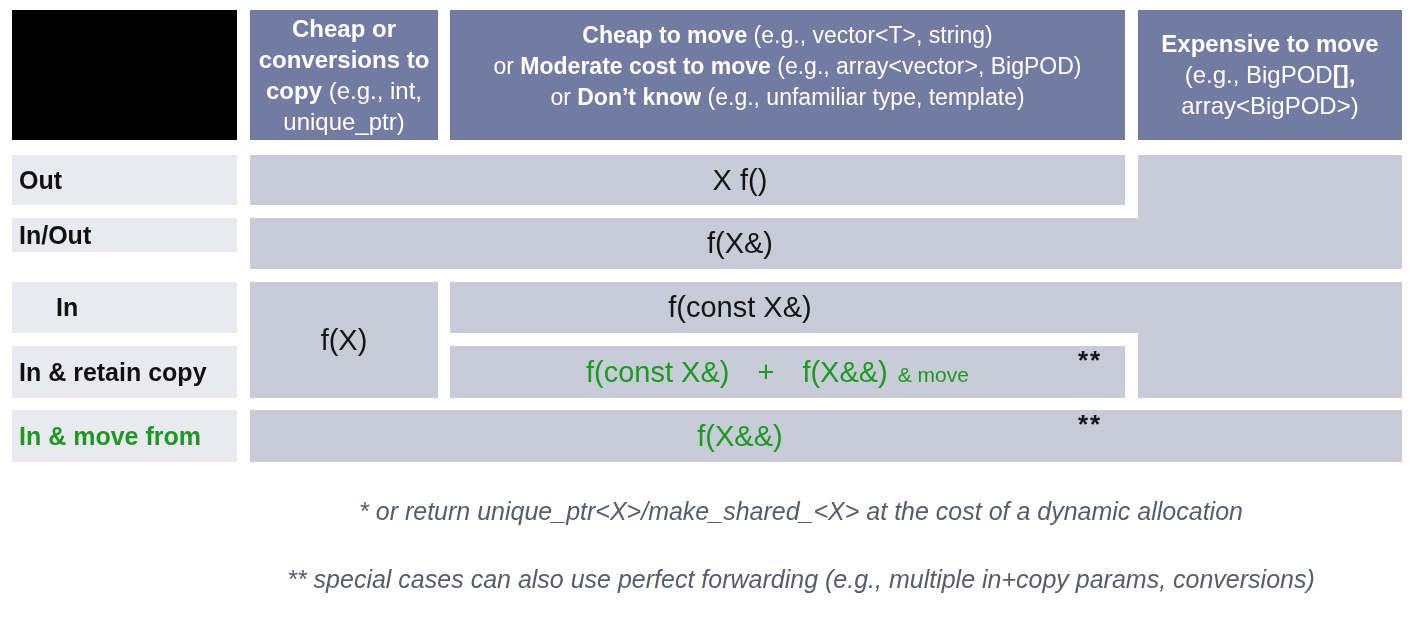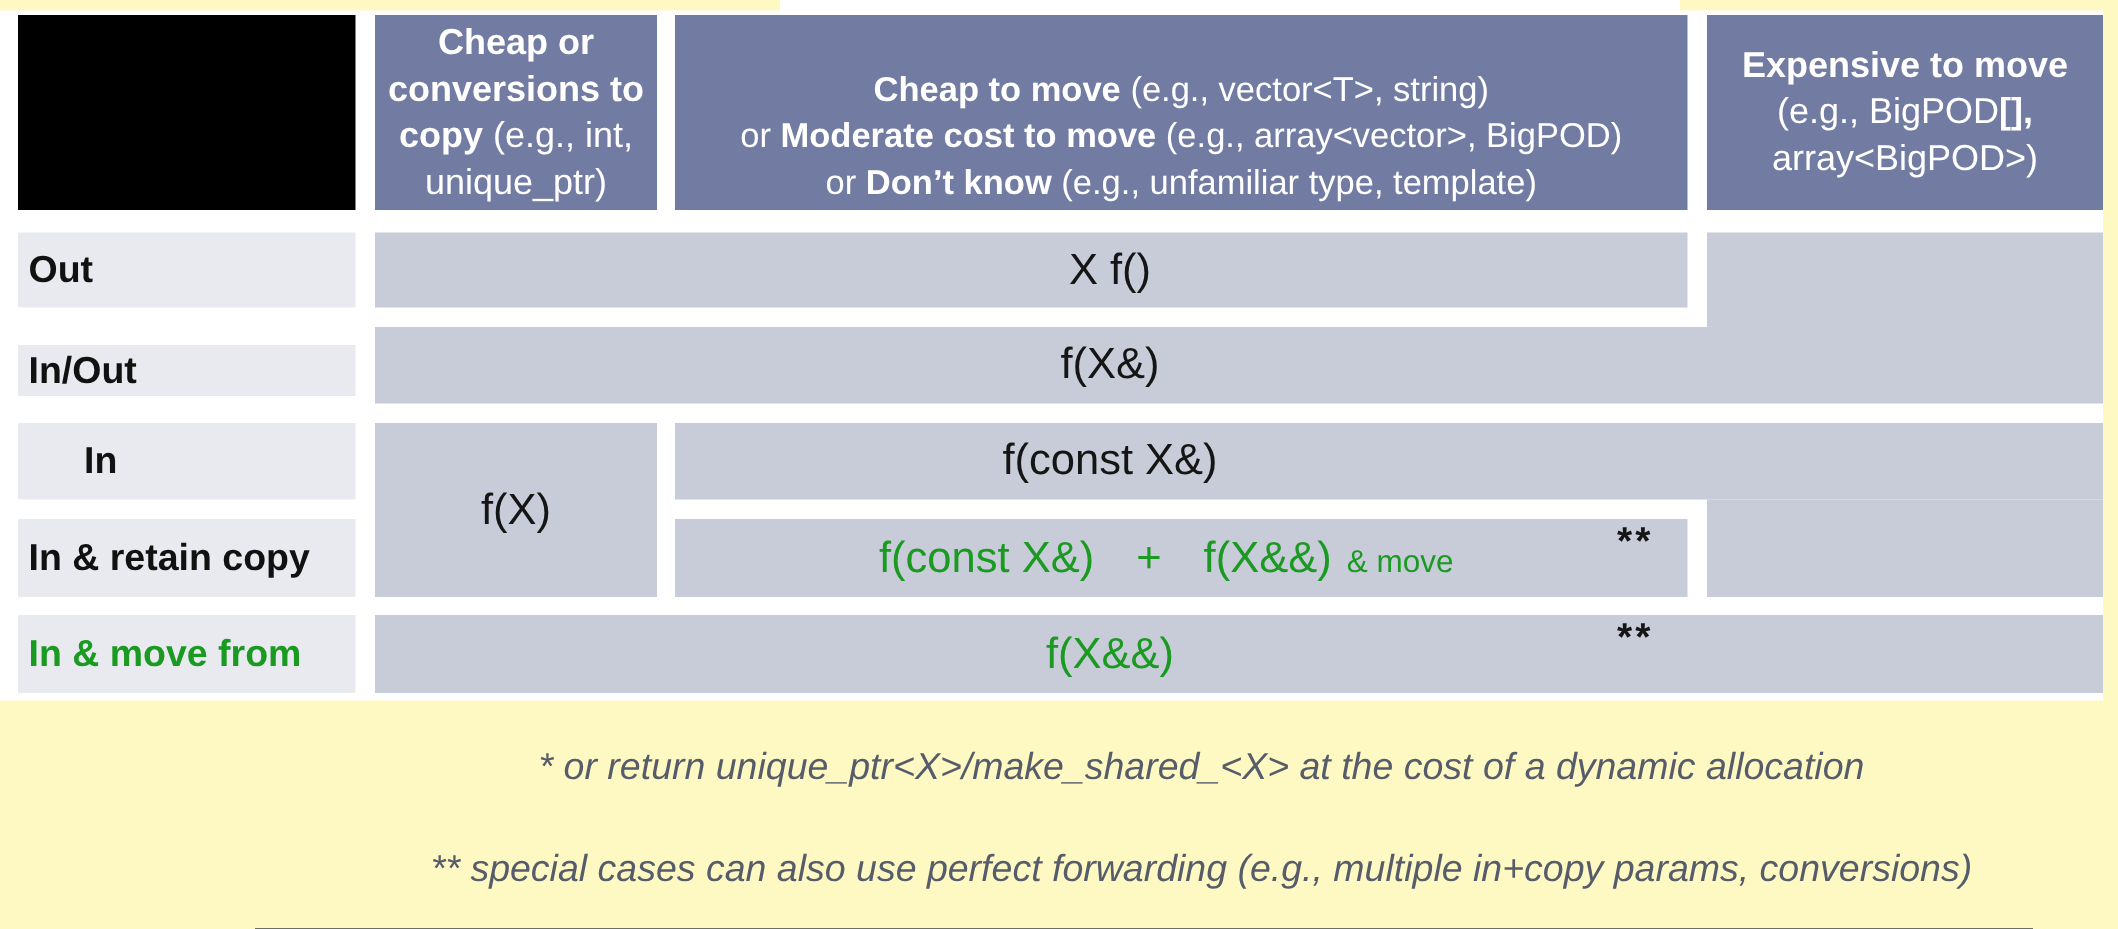--- a/index.html
+++ b/index.html
@@ -1,21 +1,21 @@
 <!DOCTYPE html>
 <html><head>
 <meta charset="utf-8">
 <style>
   * { margin: 0; padding: 0; box-sizing: border-box; }
   html, body { background: #000; }
   .page {
     position: relative;
     width: 1412px;
     height: 619px;
-    background: #fef9c3;
+    background: #ffffff;
     overflow: hidden;
     font-family: "Liberation Sans", sans-serif;
   }
   .abs { position: absolute; }
   .white-bg { background: #ffffff; }
   .hdr {
     background: #727CA3;
     color: #ffffff;
     text-align: center;
     font-size: 24px;
@@ -73,36 +73,36 @@
 
   <div class="abs corner" style="left:12px; top:10px; width:225px; height:130px;"></div>
 
   <div class="abs hdr" style="left:250px; top:10px; width:188px; height:130px; padding-top:3px;">
     <div class="ln"><b>Cheap or</b></div>
     <div class="ln"><b>conversions to</b></div>
     <div class="ln"><b>copy</b><span> (e.g., int,</span></div>
     <div class="ln"><span>unique_ptr)</span></div>
   </div>
 
-  <div class="abs hdr hdr2" style="left:450px; top:10px; width:675px; height:130px; padding-top:34px;">
+  <div class="abs hdr hdr2" style="left:450px; top:10px; width:675px; height:130px; padding-top:10px;">
     <div class="ln"><b>Cheap to move</b><span> (e.g., vector&lt;T&gt;, string)</span></div>
     <div class="ln"><span>or </span><b>Moderate cost to move</b><span> (e.g., array&lt;vector&gt;, BigPOD)</span></div>
     <div class="ln"><span>or </span><b>Don’t know</b><span> (e.g., unfamiliar type, template)</span></div>
   </div>
 
   <div class="abs hdr" style="left:1138px; top:10px; width:264px; height:130px; padding-top:18px;">
     <div class="ln"><b>Expensive to move</b></div>
     <div class="ln"><span>(e.g., BigPOD</span><b>[],</b></div>
     <div class="ln"><span>array&lt;BigPOD&gt;)</span></div>
   </div>
 
   <div class="abs rowlabel" style="left:12px; top:155px; width:225px; height:50px;align-items:center;">
       <span>Out</span>
     </div>
-  <div class="abs rowlabel" style="left:12px; top:218px; width:225px; height:34px;margin-top:12px;">
+  <div class="abs rowlabel" style="left:12px; top:218px; width:225px; height:34px;">
       <span>In/Out</span>
     </div>
   <div class="abs rowlabel" style="left:12px; top:282px; width:225px; height:51px;padding-left:44px;">
       <span>In</span>
     </div>
   <div class="abs rowlabel" style="left:12px; top:346px; width:225px; height:52px;">
       <span>In &amp; retain copy</span>
     </div>
   <div class="abs rowlabel green" style="left:12px; top:410px; width:225px; height:52px;">
       <span>In &amp; move from</span>

